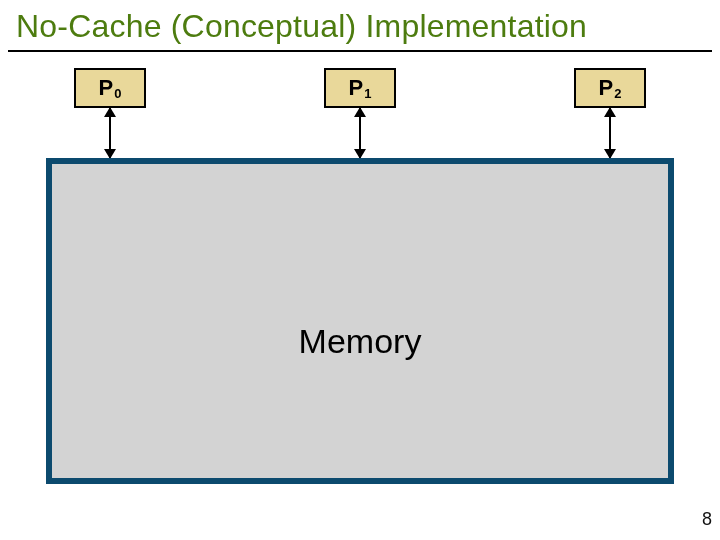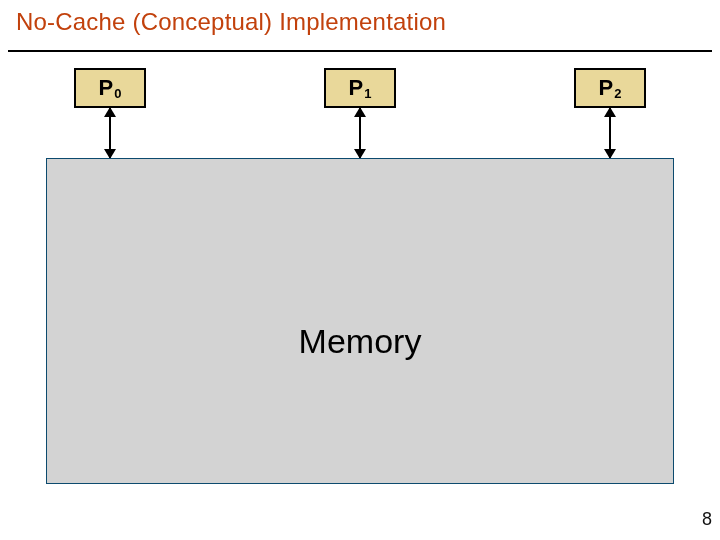--- a/index.html
+++ b/index.html
@@ -9,22 +9,22 @@
     height: 540px;
     background: #fff;
     font-family: Arial, Helvetica, sans-serif;
     position: relative;
     overflow: hidden;
   }
   .title {
     position: absolute;
     left: 16px;
     top: 8px;
-    font-size: 24px;
-    color: #c2410c;
+    font-size: 32px;
+    color: #4d7c0f;
     font-weight: 400;
     letter-spacing: 0.2px;
   }
   .title-underline {
     position: absolute;
     left: 8px;
     right: 8px;
     top: 50px;
     height: 2px;
     background: #000;
@@ -47,21 +47,21 @@
   .p1 { left: 324px; top: 68px; }
   .p2 { left: 574px; top: 68px; }
 
   .memory {
     position: absolute;
     left: 46px;
     top: 158px;
     width: 628px;
     height: 326px;
     background: #d3d3d3;
-    border: 1px solid #0c4a6e;
+    border: 6px solid #0c4a6e;
     display: flex;
     justify-content: center;
     align-items: center;
   }
   .memory-label {
     font-size: 34px;
     color: #000;
     position: relative;
     top: 20px;
   }

